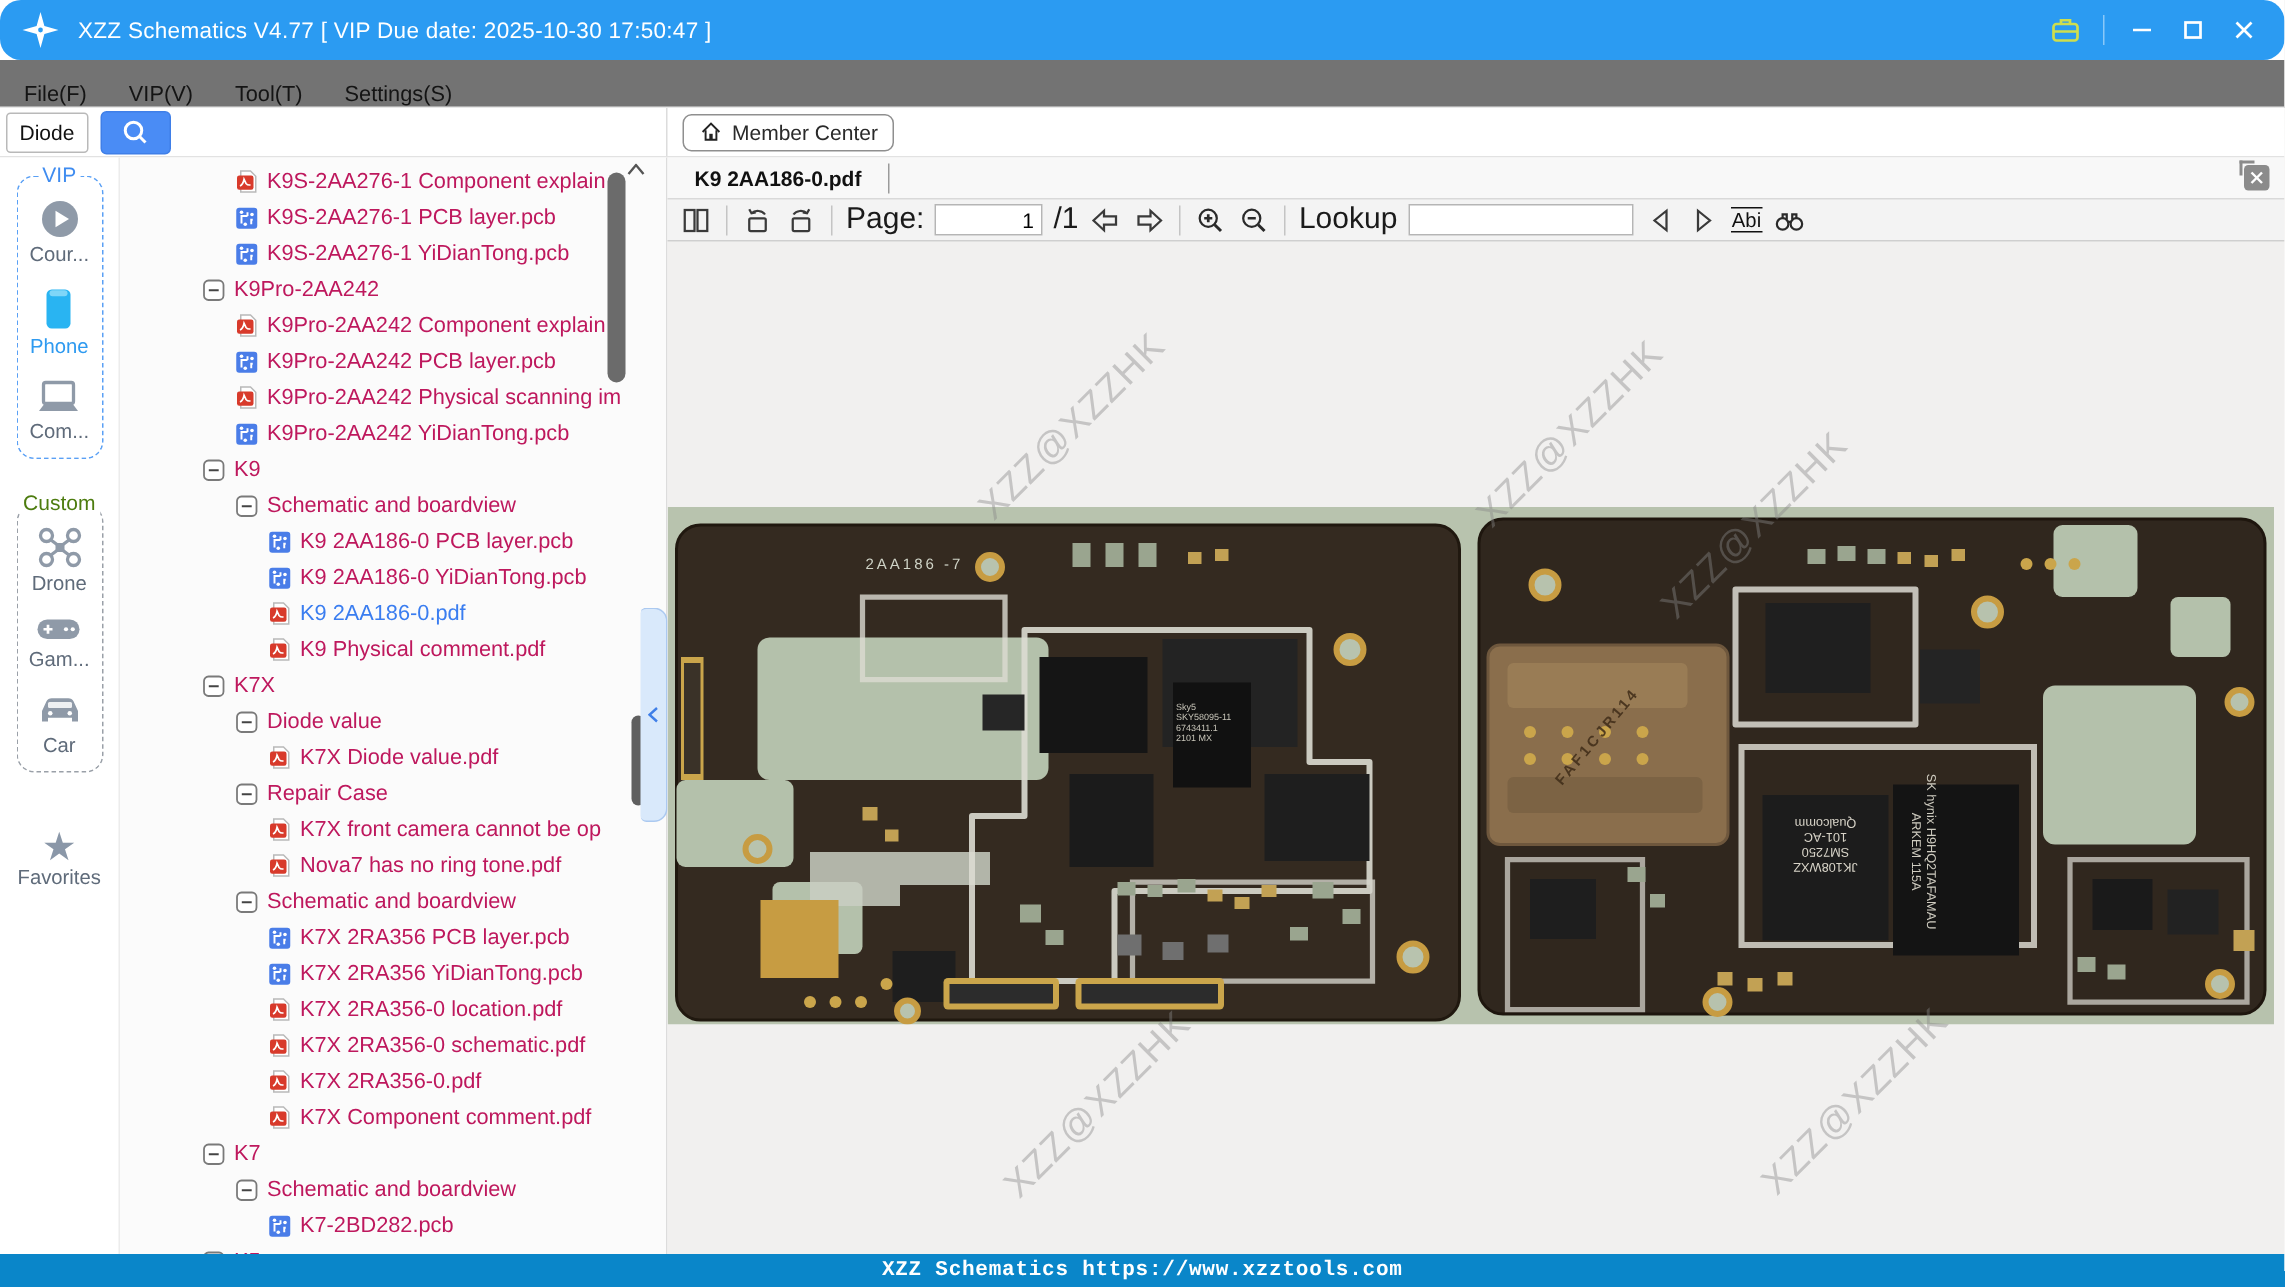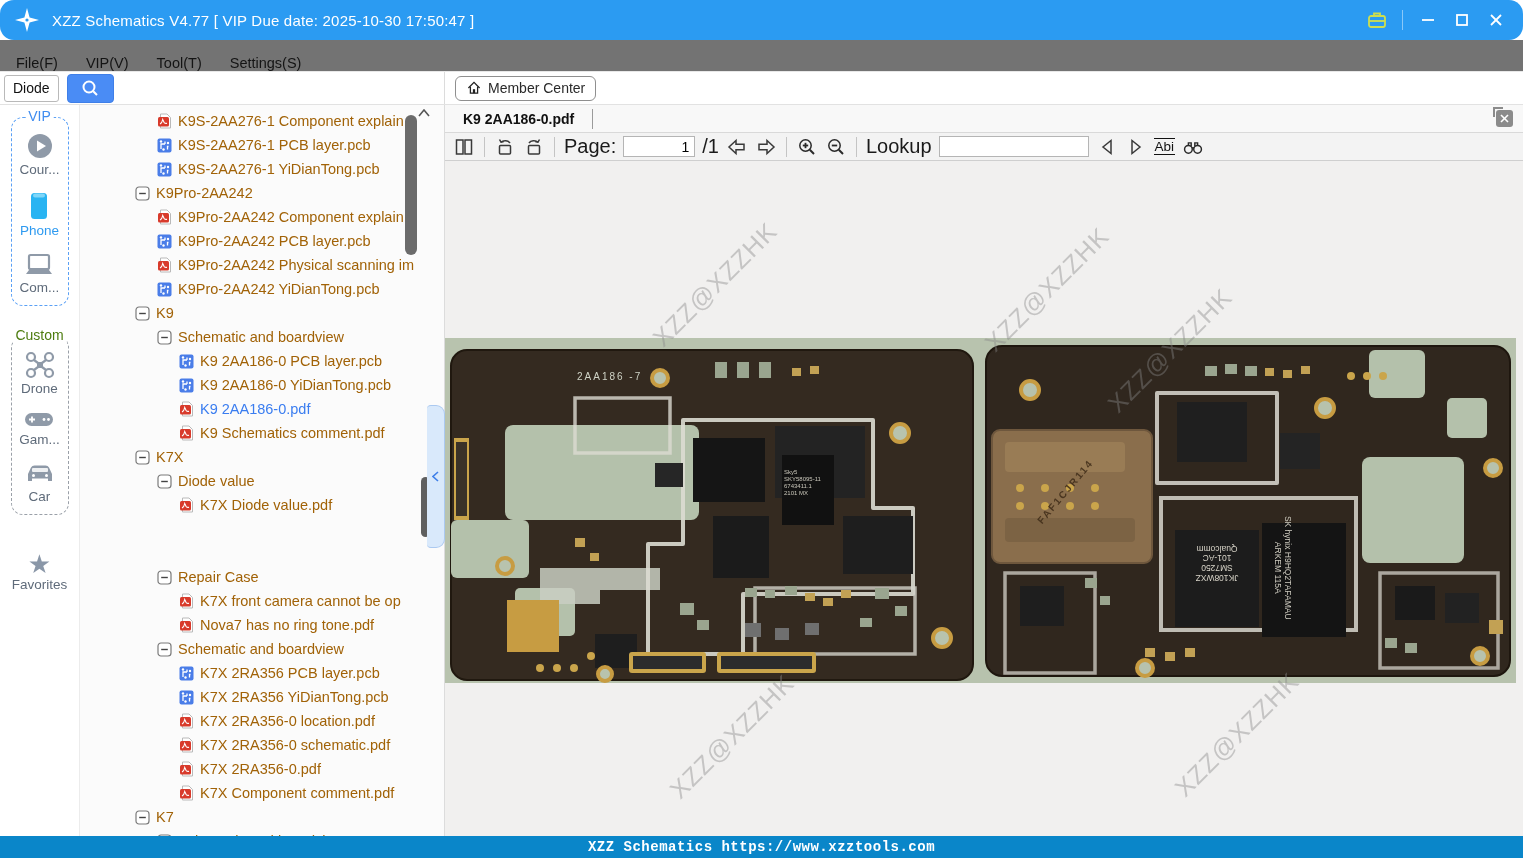--- a/index.html
+++ b/index.html
@@ -45,21 +45,21 @@
   .rail-item .lbl.active { color:#2e9af0; }
   .fav { display:flex; flex-direction:column; align-items:center; margin-top:6px; cursor:pointer; }
   .fav .star { font-size:26px; color:#8a97a8; line-height:26px; }
   .fav .lbl { font-size:13.5px; color:#5f6b7a; }
 
   
   .treepanel { width:365px; background:#fbfbfb; border-right:1px solid #dcdcdc; position:relative; overflow:hidden; }
   .tree { padding-top:4px; }
   .tree-row { height:24px; line-height:24px; display:flex; align-items:center; white-space:nowrap; cursor:pointer; }
   .tree-row .ticon { flex:0 0 auto; margin-right:6px; }
-  .tree-row .tlabel { font-size:14.5px; color:#a16207; }
+  .tree-row .tlabel { font-size:14.5px; color:#be185d; }
   .tree-row.selected .tlabel { color:#3a7df0; }
   .scroll-thumb1 { position:absolute; left:325px; top:10px; width:12px; height:140px; background:#6b6b6b; border-radius:6px; }
   .scroll-thumb2 { position:absolute; left:341px; top:372px; width:9px; height:60px; background:#5f5f5f; border-radius:5px; }
   .scroll-up { position:absolute; left:338px; top:4px; }
 
   
   .collapse-handle { position:absolute; left:427px; top:300px; width:18px; height:143px; background:#d9e9fb; border:1px solid #abc9f0; border-left:none; border-radius:4px 9px 9px 4px; z-index:6; display:flex; align-items:center; justify-content:center; color:#3f7fe8; font-size:12px; cursor:pointer; }
 
   
   .viewer { flex:1; display:flex; flex-direction:column; background:#f1f0ef; position:relative; }
@@ -342,21 +342,21 @@
             <path d="M3 11 C4.3 10.4 5.4 8.2 5.7 6.5 L7 9.3 C7.8 10.2 9 10.5 10 10.2" stroke="#fff" stroke-width="1.1" fill="none"></path>
           </svg>
           <span class="tlabel">K9 2AA186-0.pdf</span>
         </div>
         <div class="tree-row" style="padding-left: 99px;">
           <svg class="ticon" width="15" height="16" viewBox="0 0 15 16">
             <path d="M3.5 1 H10 L13.5 4.5 V15 H3.5 Z" fill="#fff" stroke="#b9b9b9"></path>
             <rect x="1" y="4" width="11" height="9.5" rx="1.5" fill="#d83a2b"></rect>
             <path d="M3 11 C4.3 10.4 5.4 8.2 5.7 6.5 L7 9.3 C7.8 10.2 9 10.5 10 10.2" stroke="#fff" stroke-width="1.1" fill="none"></path>
           </svg>
-          <span class="tlabel">K9 Schematics comment.pdf</span>
+          <span class="tlabel">K9 Physical comment.pdf</span>
         </div>
         <div class="tree-row" style="padding-left: 55px;">
           <svg class="ticon" width="15" height="15" viewBox="0 0 15 15">
             <rect x="1" y="1" width="13" height="13" rx="3" fill="#fff" stroke="#7a7a7a" stroke-width="1.2"></rect>
             <line x1="4.2" y1="7.5" x2="10.8" y2="7.5" stroke="#444" stroke-width="1.4"></line>
           </svg>
           <span class="tlabel">K7X</span>
         </div>
         <div class="tree-row" style="padding-left: 77px;">
           <svg class="ticon" width="15" height="15" viewBox="0 0 15 15">
@@ -366,21 +366,21 @@
           <span class="tlabel">Diode value</span>
         </div>
         <div class="tree-row" style="padding-left: 99px;">
           <svg class="ticon" width="15" height="16" viewBox="0 0 15 16">
             <path d="M3.5 1 H10 L13.5 4.5 V15 H3.5 Z" fill="#fff" stroke="#b9b9b9"></path>
             <rect x="1" y="4" width="11" height="9.5" rx="1.5" fill="#d83a2b"></rect>
             <path d="M3 11 C4.3 10.4 5.4 8.2 5.7 6.5 L7 9.3 C7.8 10.2 9 10.5 10 10.2" stroke="#fff" stroke-width="1.1" fill="none"></path>
           </svg>
           <span class="tlabel">K7X Diode value.pdf</span>
         </div>
-        <div class="tree-row" style="padding-left: 77px; margin-top: 48px;">
+        <div class="tree-row" style="padding-left: 77px;">
           <svg class="ticon" width="15" height="15" viewBox="0 0 15 15">
             <rect x="1" y="1" width="13" height="13" rx="3" fill="#fff" stroke="#7a7a7a" stroke-width="1.2"></rect>
             <line x1="4.2" y1="7.5" x2="10.8" y2="7.5" stroke="#444" stroke-width="1.4"></line>
           </svg>
           <span class="tlabel">Repair Case</span>
         </div>
         <div class="tree-row" style="padding-left: 99px;">
           <svg class="ticon" width="15" height="16" viewBox="0 0 15 16">
             <path d="M3.5 1 H10 L13.5 4.5 V15 H3.5 Z" fill="#fff" stroke="#b9b9b9"></path>
             <rect x="1" y="4" width="11" height="9.5" rx="1.5" fill="#d83a2b"></rect>

